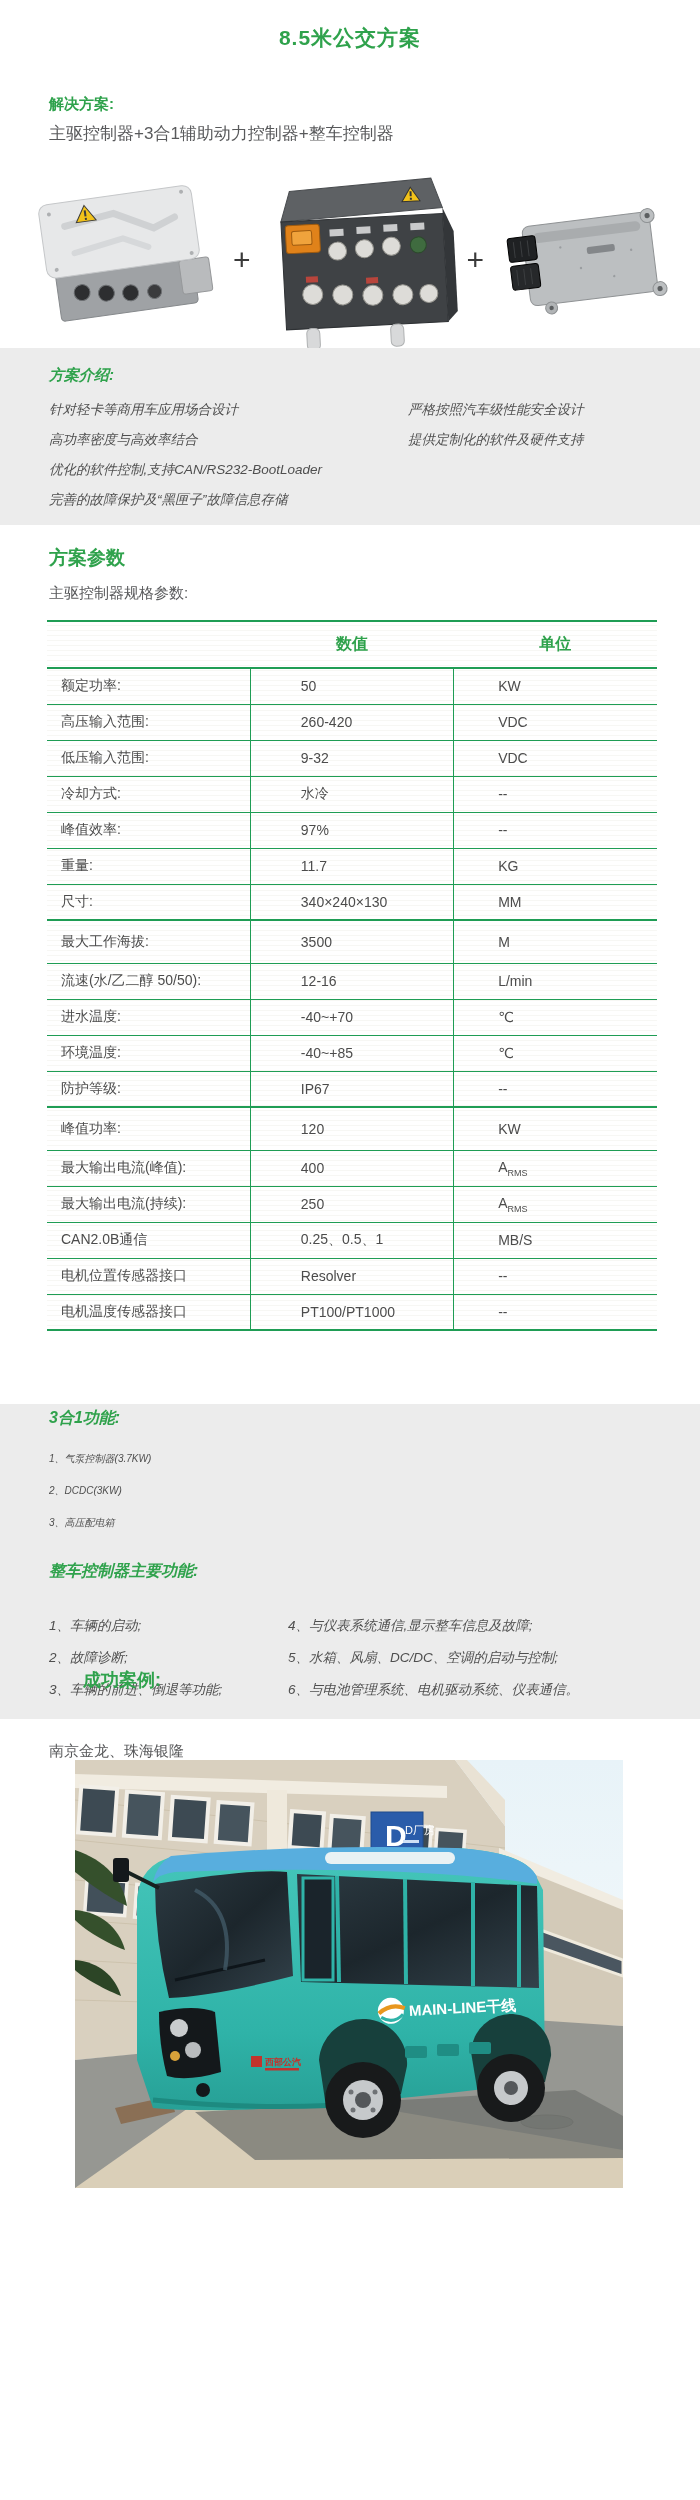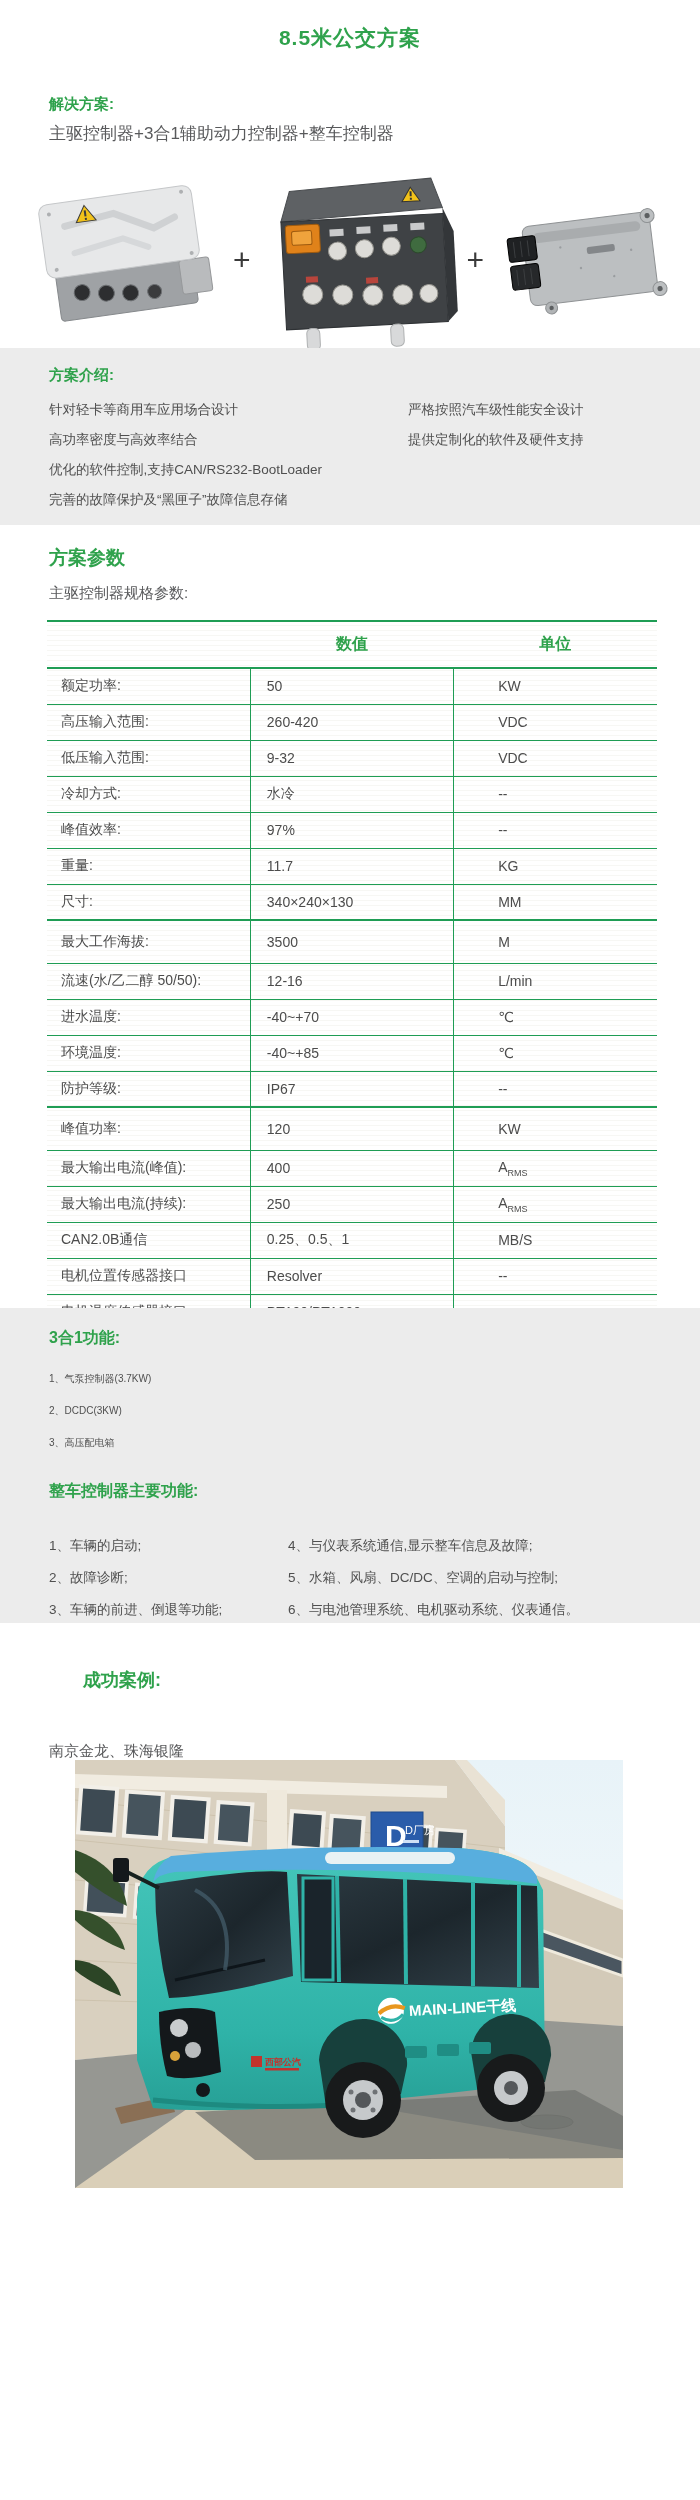--- a/index.html
+++ b/index.html
@@ -24,21 +24,21 @@
   .sec-label{color:var(--green);font-weight:bold;font-size:15px;}
   .solution-label{top:95px;left:49px;}
   .solution-text{top:122px;left:49px;font-size:17px;color:var(--ink-light);}
 
   .products{
     top:170px;left:0;width:700px;height:180px;
     display:flex;align-items:center;justify-content:center;gap:6px;
   }
   .plus{font-size:30px;color:#3a3a3a;font-weight:normal;line-height:1;padding:0 2px;}
 
-  .gray-box{left:0;width:700px;background:var(--box);}
+  .gray-box{left:0;width:700px;background:var(--box);font-style:italic;}
   .intro-box{top:348px;height:177px;padding:18px 0 0 49px;}
   .intro-cols{display:flex;margin-top:10px;}
   .intro-col-left{width:359px;}
   .intro-col-right{width:280px;}
   .intro-box .list-line{font-size:13.5px;color:#4f4f4f;line-height:30px;white-space:nowrap;}
 
   .params-heading{top:545px;left:49px;color:var(--green);font-size:19px;font-weight:bold;}
   .params-subheading{top:584px;left:49px;font-size:15px;color:var(--ink-light);}
 
   table.spec-table{
@@ -53,25 +53,25 @@
     color:var(--green);font-size:16px;font-weight:bold;text-align:center;
   }
   table.spec-table td{
     height:36px;border-bottom:1px solid var(--green-border);
     font-size:14px;color:var(--ink);vertical-align:middle;
   }
   table.spec-table tr.group-start td{height:43px;}
   table.spec-table tr.thick-bottom td{border-bottom-width:2px;}
   table.spec-table tbody tr:last-child td{border-bottom:none;}
   td.c-label{width:300px;padding-left:14px;margin-top:17px;}
-  td.c-value{width:182px;padding-left:16px;border-left:1px solid var(--green-border);font-size:15px;color:#3e3e3e;}
+  td.c-value{width:182px;padding-left:50px;border-left:1px solid var(--green-border);font-size:15px;color:#3e3e3e;}
   td.c-unit{width:128px;padding-left:44px;border-left:1px solid var(--green-border);font-size:15px;color:#3e3e3e;}
   td.c-unit sub{font-size:9px;}
 
-  .funcs-box{top:1308px;height:315px;padding:20px 0 0 49px;}
+  .funcs-box{top:1404px;height:315px;padding:4px 0 0 49px;}
   .funcs-box .head2{font-size:16px;}
   .three-list{margin-top:14px;}
   .three-list .list-line{font-size:10px;color:#4f4f4f;line-height:32px;}
   .vcu-label{margin-top:22px;}
   .vcu-cols{display:flex;margin-top:28px;}
   .vcu-col-left{width:239px;}
   .vcu-col-right{width:390px;}
   .vcu-cols .list-line{font-size:13.5px;color:#4f4f4f;line-height:32px;white-space:nowrap;}
 
   .cases-label{top:1668px;left:39px;font-size:18px;margin-left:44px;}

